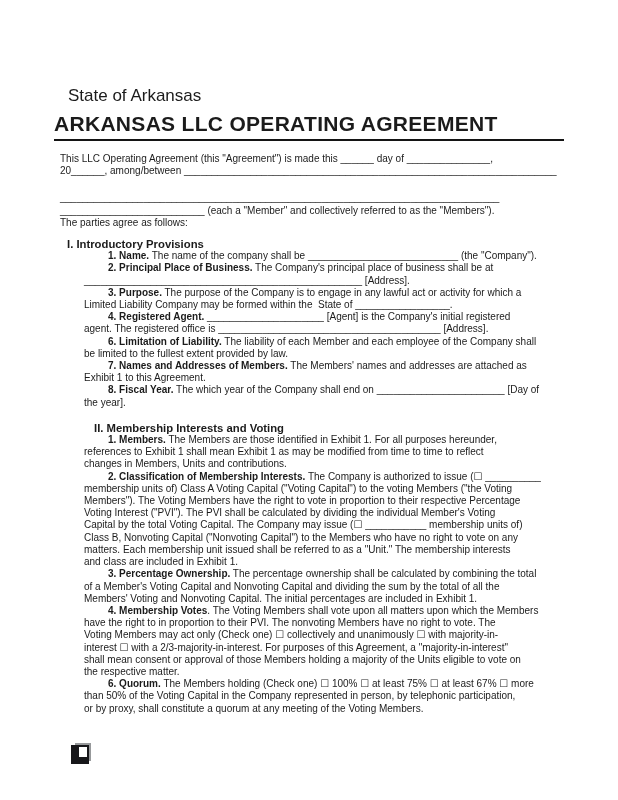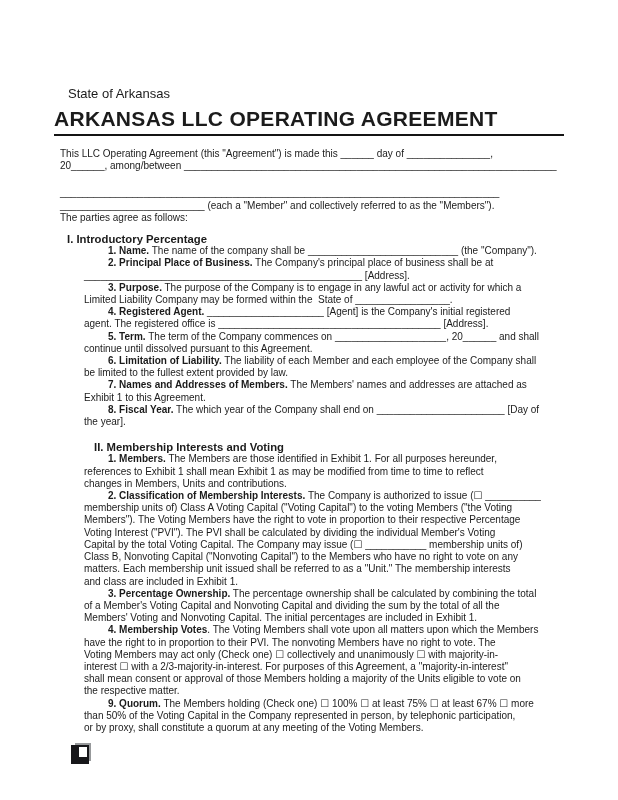--- a/index.html
+++ b/index.html
@@ -15,21 +15,21 @@
     font-family: "Liberation Sans", "DejaVu Sans", sans-serif;
     color: #1b1b1b;
   }
   .page {
     position: absolute;
     inset: 0;
     padding: 86px 54px 0 54px;
     box-sizing: border-box;
   }
   .state-label {
-    font-size: 13px;
+    font-size: 17px;
     margin-left: 14px;
     margin-bottom: 6px;
   }
   .doc-title {
     margin: 0;
     font-size: 21px;
     font-weight: bold;
     text-align: left;
     letter-spacing: 0.3px;
     white-space: nowrap;
@@ -107,31 +107,29 @@
 
   <h1 class="doc-title">ARKANSAS LLC OPERATING AGREEMENT</h1>
   <div class="title-rule"></div>
 
   <div class="bt intro-top">This LLC Operating Agreement (this "Agreement") is made this ______ day of _______________,
 20______, among/between ___________________________________________________________________</div>
   <div class="bt intro-rest">_______________________________________________________________________________
 __________________________ (each a "Member" and collectively referred to as the "Members").
 The parties agree as follows:</div>
 
-  <div class="sec-h first">I. Introductory Percentage</div>
+  <div class="sec-h first">I. Introductory Provisions</div>
 
   <div class="bt item"><b class="lbl">1. Name.</b><span> The name of the company shall be ___________________________ (the "Company").</span></div>
   <div class="bt item"><b class="lbl">2. Principal Place of Business.</b><span> The Company's principal place of business shall be at
 __________________________________________________ [Address].</span></div>
   <div class="bt item"><b class="lbl">3. Purpose.</b><span> The purpose of the Company is to engage in any lawful act or activity for which a
 Limited Liability Company may be formed within the  State of _________________.</span></div>
   <div class="bt item"><b class="lbl">4. Registered Agent.</b><span> _____________________ [Agent] is the Company's initial registered
 agent. The registered office is ________________________________________ [Address].</span></div>
-  <div class="bt item"><b class="lbl">5. Term.</b><span> The term of the Company commences on ____________________, 20______ and shall
-continue until dissolved pursuant to this Agreement.</span></div>
   <div class="bt item"><b class="lbl">6. Limitation of Liability.</b><span> The liability of each Member and each employee of the Company shall
 be limited to the fullest extent provided by law.</span></div>
   <div class="bt item"><b class="lbl">7. Names and Addresses of Members.</b><span> The Members' names and addresses are attached as
 Exhibit 1 to this Agreement.</span></div>
   <div class="bt item"><b class="lbl">8. Fiscal Year.</b><span> The which year of the Company shall end on _______________________ [Day of
 the year].</span></div>
 
   <div class="sec-h second">II. Membership Interests and Voting</div>
 
   <div class="bt item"><b class="lbl">1. Members.</b><span> The Members are those identified in Exhibit 1. For all purposes hereunder,
@@ -147,21 +145,21 @@
 and class are included in Exhibit 1.</span></div>
   <div class="bt item"><b class="lbl">3. Percentage Ownership.</b><span> The percentage ownership shall be calculated by combining the total
 of a Member's Voting Capital and Nonvoting Capital and dividing the sum by the total of all the
 Members' Voting and Nonvoting Capital. The initial percentages are included in Exhibit 1.</span></div>
   <div class="bt item"><b class="lbl">4. Membership Votes</b><span>. The Voting Members shall vote upon all matters upon which the Members
 have the right to in proportion to their PVI. The nonvoting Members have no right to vote. The
 Voting Members may act only (Check one) ☐ collectively and unanimously ☐ with majority-in-
 interest ☐ with a 2/3-majority-in-interest. For purposes of this Agreement, a "majority-in-interest"
 shall mean consent or approval of those Members holding a majority of the Units eligible to vote on
 the respective matter.</span></div>
-  <div class="bt item"><b class="lbl">9. Quorum.</b><span> The Members holding (Check one) ☐ 100% ☐ at least 75% ☐ at least 67% ☐ more
+  <div class="bt item"><b class="lbl">6. Quorum.</b><span> The Members holding (Check one) ☐ 100% ☐ at least 75% ☐ at least 67% ☐ more
 than 50% of the Voting Capital in the Company represented in person, by telephonic participation,
 or by proxy, shall constitute a quorum at any meeting of the Voting Members.</span></div>
 
 </div>
 
 <div class="logo">
     <span class="logo-shadow"></span>
     <span class="logo-black"></span>
     <span class="logo-notch"></span>
   </div>

